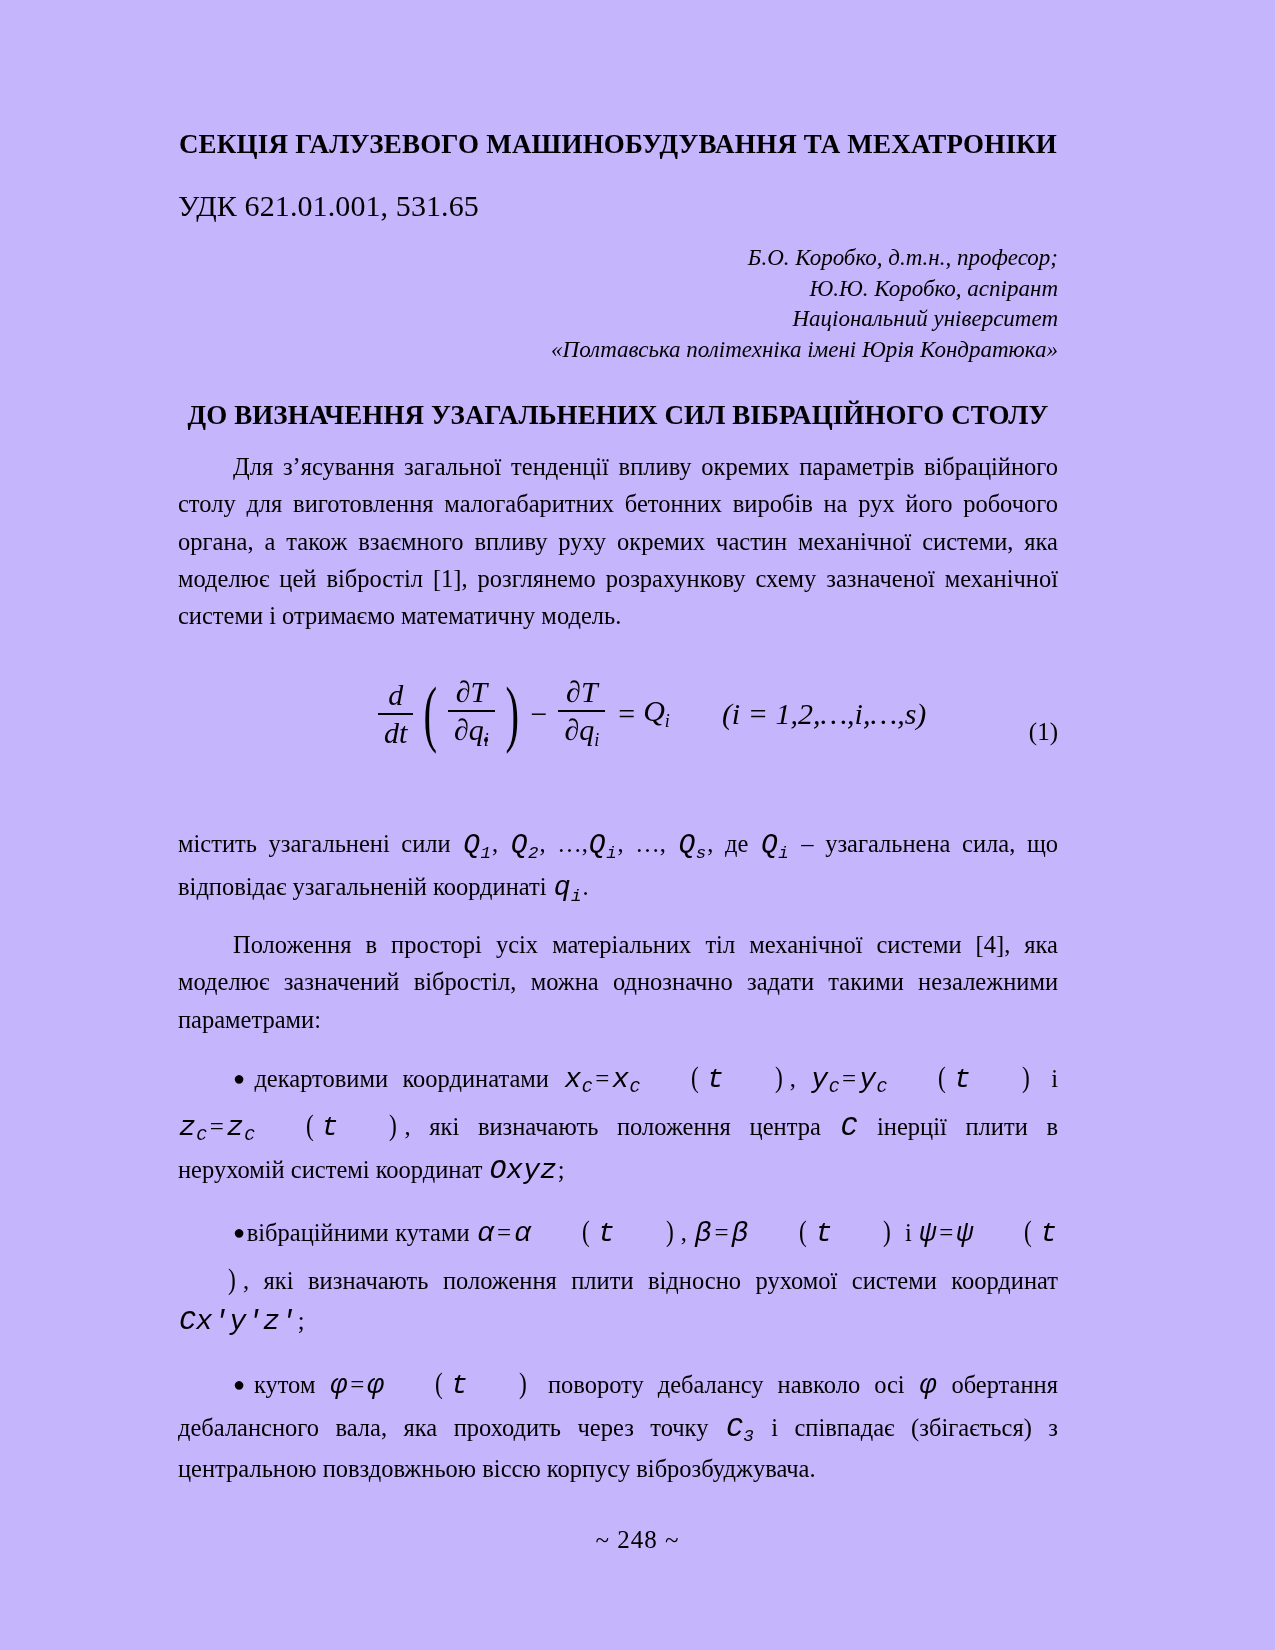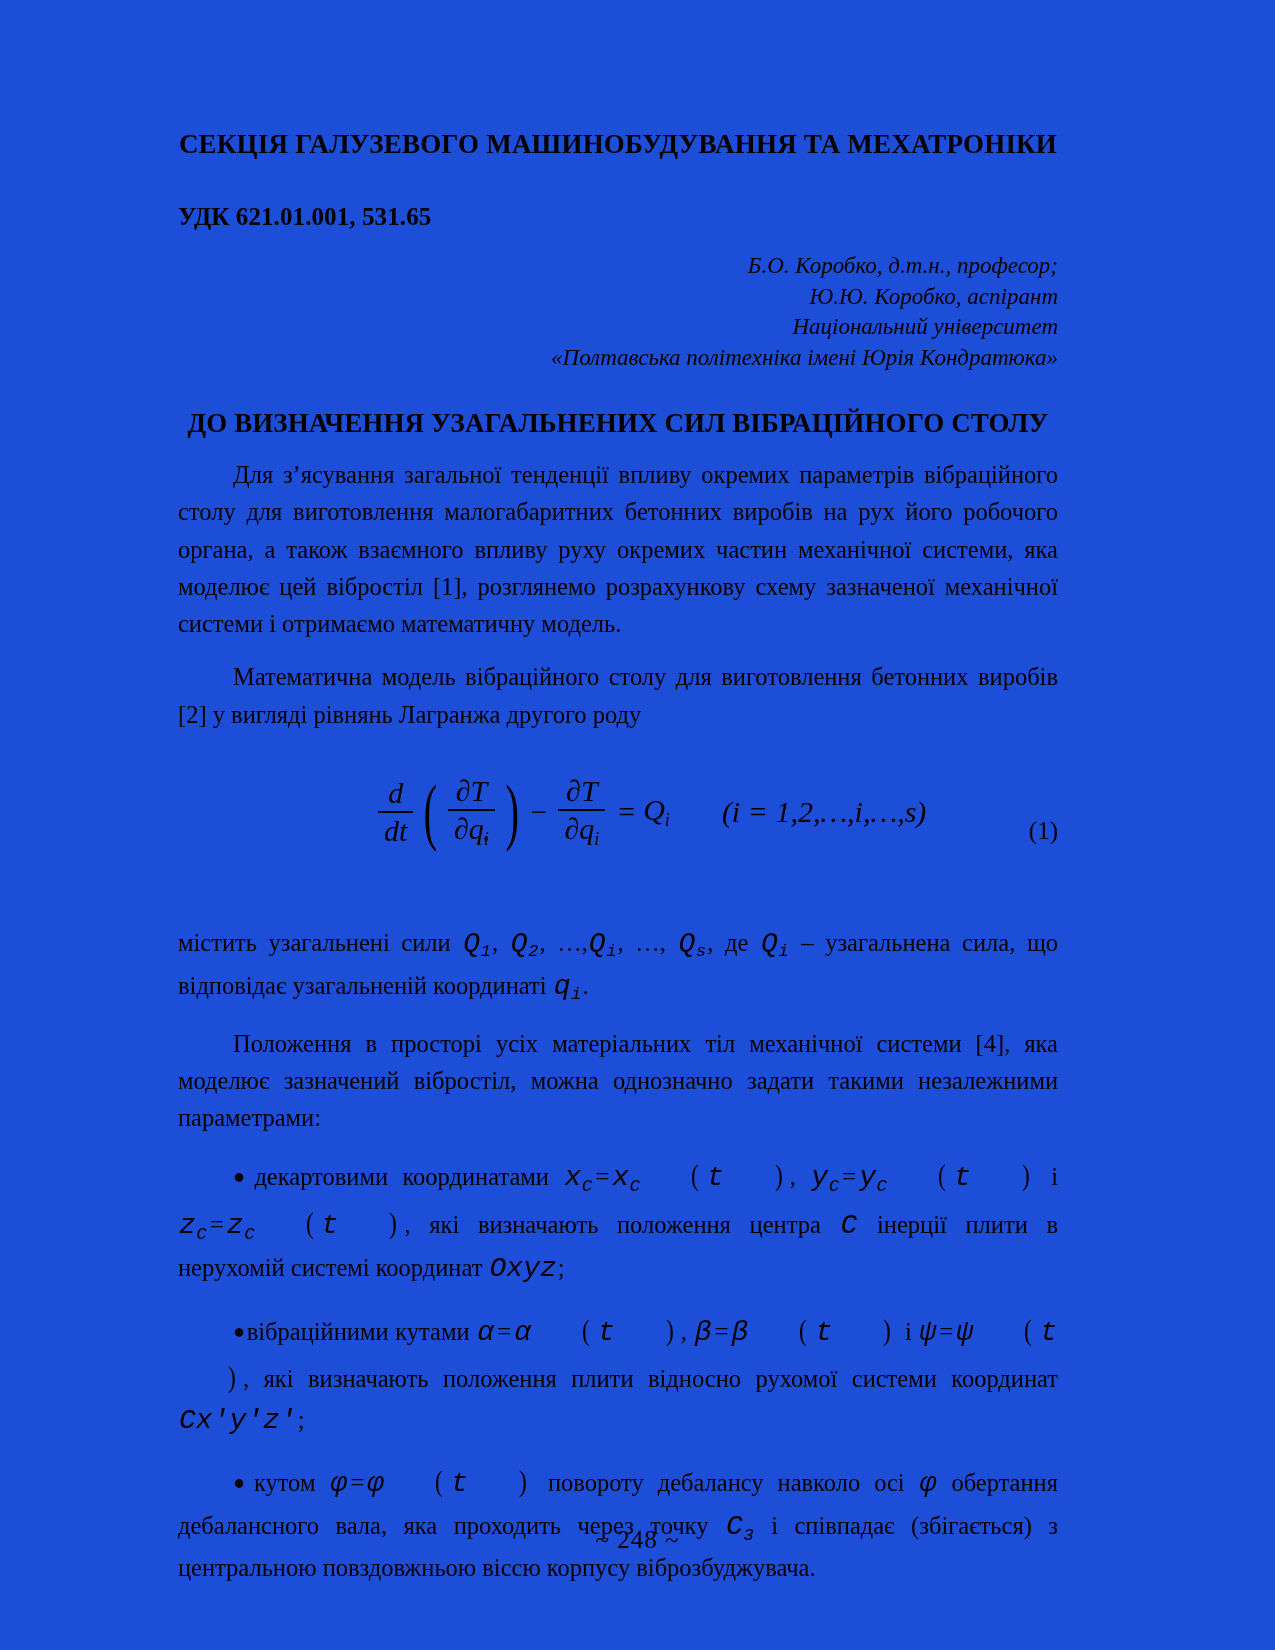--- a/index.html
+++ b/index.html
@@ -6,21 +6,21 @@
   html, body {
     margin: 0;
     padding: 0;
     background: #ffffff;
   }
   .page {
     position: relative;
     width: 1275px;
     height: 1650px;
     margin: 0 auto;
-    background: #1d4ed8;
+    background: #c4b5fd;
     font-family: "Liberation Serif", "DejaVu Serif", serif;
     color: #000000;
     box-sizing: border-box;
     overflow: hidden;
   }
   .content {
     position: absolute;
     left: 178px;
     top: 0;
     width: 880px;
@@ -31,24 +31,24 @@
     font-size: 27px;
     font-weight: bold;
     text-align: center;
     line-height: 1.22;
     margin-top: 128px;
     letter-spacing: 0.2px;
   }
 
   
   .udc {
-    font-size: 25px;
-    font-weight: bold;
+    font-size: 30px;
+    font-weight: normal;
     text-align: left;
-    margin-top: 42px;
+    margin-top: 28px;
     letter-spacing: 0.1px;
   }
 
   
   .authors {
     margin-top: 20px;
     text-align: right;
     font-style: italic;
     font-size: 23px;
     line-height: 1.33;
@@ -216,21 +216,20 @@
       <span class="line">Б.О. Коробко, д.т.н., професор;</span>
       <span class="line">Ю.Ю. Коробко, аспірант</span>
       <span class="line">Національний університет</span>
       <span class="line">«Полтавська політехніка  імені Юрія Кондратюка»</span>
     </div>
 
     <div class="article-title">ДО ВИЗНАЧЕННЯ УЗАГАЛЬНЕНИХ СИЛ ВІБРАЦІЙНОГО СТОЛУ</div>
 
     <div class="para">Для з’ясування загальної тенденції впливу окремих параметрів вібраційного столу для виготовлення малогабаритних бетонних виробів на рух його робочого органа, а також взаємного впливу руху окремих частин механічної системи, яка моделює цей вібростіл [1], розглянемо розрахункову схему зазначеної механічної системи і отримаємо математичну модель.</div>
 
-    <div class="para">Математична модель вібраційного столу для виготовлення бетонних виробів [2] у вигляді рівнянь Лагранжа другого роду</div>
 
     <div class="formula-row">
       <div class="formula-body">
         <span class="frac">
           <span class="num">d</span>
           <span class="bar"></span>
           <span class="den">dt</span>
         </span>
         <span class="delim">(</span>
         <span class="frac">

